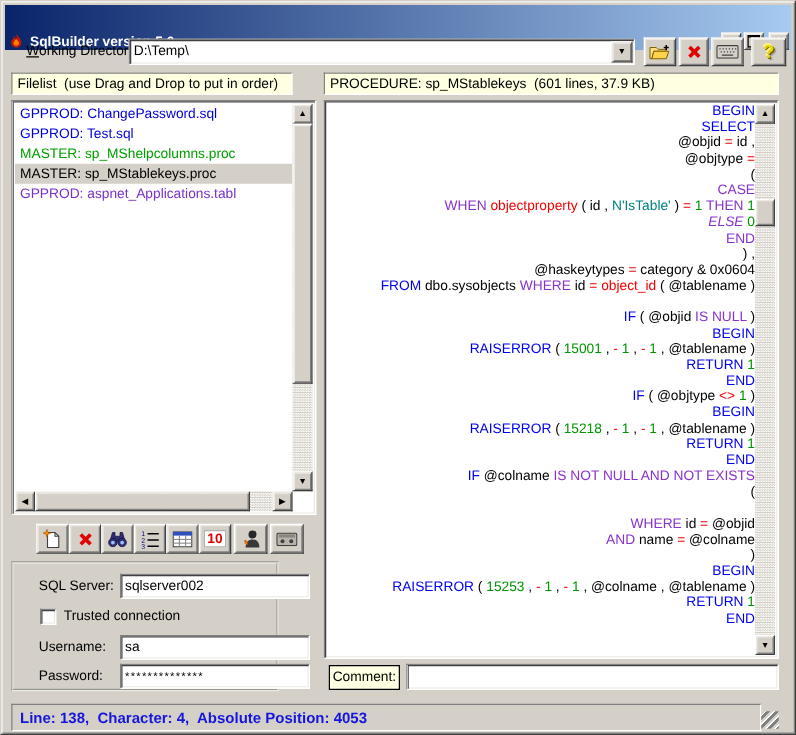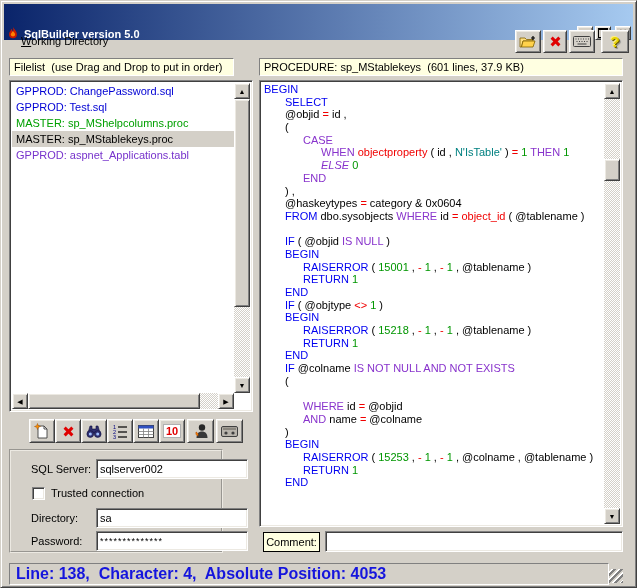--- a/index.html
+++ b/index.html
@@ -48,36 +48,36 @@
   .file-item{height:16px;line-height:16px;padding-left:4px;white-space:pre;overflow:hidden;}
   .file-item.selected{background:#D4D0C8;color:#000;}
   
   .sb-track{background:conic-gradient(#FFFFFF 25%,#D4D0C8 0 50%,#FFFFFF 0 75%,#D4D0C8 0) 0 0/2px 2px;}
   .sb-btn{position:absolute;width:16px;height:16px;display:flex;align-items:center;justify-content:center;
        font-size:7px;color:#000;line-height:1;}
   .sb-thumb{position:absolute;}
   
   .editor-box{position:absolute;left:258px;top:79px;width:364px;height:447px;}
   .code-lines{position:absolute;left:2px;top:2px;right:18px;bottom:2px;overflow:hidden;background:#FFF;}
-  .code-line{height:12.7px;line-height:12.7px;white-space:pre;overflow:hidden;}
+  .code-line{height:12.7px;line-height:12.7px;white-space:pre;overflow:hidden;text-align:right;}
   
   .tool-bot{position:absolute;top:418px;width:26px;height:24px;display:flex;align-items:center;justify-content:center;}
   
   .groupbox{position:absolute;left:8px;top:448px;width:214px;height:104px;border:2px groove #ECE9E2;box-sizing:border-box;}
   .fld-label{position:absolute;color:#000;}
   .fld-input{position:absolute;height:20px;font-family:"Liberation Sans","DejaVu Sans",sans-serif;
        font-size:11px;padding:2px 3px;outline:none;}
   .checkbox{position:absolute;width:13px;height:13px;background:#FFF;}
   
   .comment-label{position:absolute;left:262px;top:531px;width:57px;height:20px;background:#FFFFE1;
        border:1px solid #000;box-sizing:border-box;display:flex;align-items:center;justify-content:center;}
   
   .statusbar{position:absolute;left:8px;top:562px;width:600px;height:22px;background:#D4D0C8;
        display:flex;align-items:center;padding-left:6px;box-sizing:border-box;}
-  .status-text{color:#1515DD;font-weight:bold;font-size:16px;white-space:pre;}
+  .status-text{color:#1515DD;font-weight:bold;font-size:12px;white-space:pre;}
   .grip{position:absolute;right:13px;top:568px;width:14px;height:14px;
        background:repeating-linear-gradient(135deg,transparent 0 2px,#FFFFFF 2px 3px,#808080 3px 5px);}
   svg{display:block;}
   input{box-sizing:border-box;}
   .pwd{font-size:9px;letter-spacing:1px;padding-top:1px;}
 </style>
 </head>
 <body>
 
 <div class="window">
@@ -97,20 +97,24 @@
       <span class="tb-btn btn3d">
           <span class="glyph-max"></span>
         </span>
       <span class="tb-btn btn3d" style="margin-left:4px;">
           <span class="glyph-close">×</span>
         </span>
     </span>
   </div>
 
   <span class="wd-label">Working Directory</span>
+  <div class="combo sunk">
+    <span class="val">D:\Temp\</span>
+    <span class="drop btn3d">▼</span>
+  </div>
 
   <div class="tool-top btn3d" style="left:514px;width:26px;">
     <span>
       <svg width="18" height="14" viewBox="0 0 18 14">
         <path d="M1 3 L6 3 L7.5 4.5 L14 4.5 L14 6 L4 6 L2.5 12 L1 12 Z" fill="#FFE080" stroke="#806000" stroke-width="0.8"></path>
         <path d="M4 6 L16 6 L14 12 L2.5 12 Z" fill="#FFD24C" stroke="#806000" stroke-width="0.8"></path>
         <path d="M14 1 L14 5 M12 3 L16 3" stroke="#000" stroke-width="1.2"></path>
       </svg>
     </span>
   </div>
@@ -165,20 +169,21 @@
       <span class="sb-thumb btn3d" style="top:0;left:16px;height:16px;width:172px;"></span>
       <span class="sb-btn btn3d" style="right:0;">▶</span>
     </div>
   </div>
 
   <div class="editor-box sunk">
     <div class="code-lines">
         <div class="code-line" style="padding-left: 2px;"><span style="color: rgb(0, 0, 240);">BEGIN</span></div>
         <div class="code-line" style="padding-left: 23px;"><span style="color: rgb(0, 0, 240);">SELECT</span></div>
         <div class="code-line" style="padding-left: 23px;"><span style="color: rgb(0, 0, 0);">@objid </span><span style="color: rgb(240, 0, 0);">=</span><span style="color: rgb(0, 0, 0);"> id ,</span></div>
+        <div class="code-line" style="padding-left: 23px;"><span style="color: rgb(0, 0, 0);">@objtype </span><span style="color: rgb(240, 0, 0);">=</span></div>
         <div class="code-line" style="padding-left: 23px;"><span style="color: rgb(0, 0, 0);">(</span></div>
         <div class="code-line" style="padding-left: 41px;"><span style="color: rgb(136, 51, 204);">CASE</span></div>
         <div class="code-line" style="padding-left: 59px;"><span style="color: rgb(136, 51, 204);">WHEN</span><span style="color: rgb(0, 0, 0);"> </span><span style="color: rgb(240, 0, 0);">objectproperty</span><span style="color: rgb(0, 0, 0);"> ( id , </span><span style="color: rgb(0, 128, 128);">N'IsTable'</span><span style="color: rgb(0, 0, 0);"> ) </span><span style="color: rgb(240, 0, 0);">=</span><span style="color: rgb(0, 0, 0);"> </span><span style="color: rgb(0, 150, 0);">1</span><span style="color: rgb(0, 0, 0);"> </span><span style="color: rgb(136, 51, 204);">THEN</span><span style="color: rgb(0, 0, 0);"> </span><span style="color: rgb(0, 150, 0);">1</span></div>
         <div class="code-line" style="padding-left: 59px;"><span style="color: rgb(136, 51, 204); font-style: italic;">ELSE</span><span style="color: rgb(0, 0, 0);"> </span><span style="color: rgb(0, 150, 0);">0</span></div>
         <div class="code-line" style="padding-left: 41px;"><span style="color: rgb(136, 51, 204);">END</span></div>
         <div class="code-line" style="padding-left: 23px;"><span style="color: rgb(0, 0, 0);">) ,</span></div>
         <div class="code-line" style="padding-left: 23px;"><span style="color: rgb(0, 0, 0);">@haskeytypes </span><span style="color: rgb(240, 0, 0);">=</span><span style="color: rgb(0, 0, 0);"> category &amp; 0x0604</span></div>
         <div class="code-line" style="padding-left: 23px;"><span style="color: rgb(0, 0, 240);">FROM</span><span style="color: rgb(0, 0, 0);"> dbo.sysobjects </span><span style="color: rgb(136, 51, 204);">WHERE</span><span style="color: rgb(0, 0, 0);"> id </span><span style="color: rgb(240, 0, 0);">=</span><span style="color: rgb(0, 0, 0);"> </span><span style="color: rgb(240, 0, 0);">object_id</span><span style="color: rgb(0, 0, 0);"> ( @tablename )</span></div>
         <div class="code-line" style="padding-left: 2px;">&nbsp;</div>
         <div class="code-line" style="padding-left: 23px;"><span style="color: rgb(0, 0, 240);">IF</span><span style="color: rgb(0, 0, 0);"> ( @objid </span><span style="color: rgb(136, 51, 204);">IS NULL</span><span style="color: rgb(0, 0, 0);"> )</span></div>
@@ -281,21 +286,21 @@
         <circle cx="12" cy="7" r="1.6" fill="#404040"></circle>
       </svg>
     </span>
   </div>
 
   <div class="groupbox">
     <span class="fld-label" style="left:20px;top:12px;">SQL Server:</span>
     <input class="fld-input sunk" style="left: 85px; top: 8px; width: 152px;" type="text" value="sqlserver002">
     <span class="checkbox sunk" style="left:21px;top:36px;"></span>
     <span class="fld-label" style="left:40px;top:36px;">Trusted connection</span>
-    <span class="fld-label" style="left:20px;top:61px;">Directory:</span>
+    <span class="fld-label" style="left:20px;top:61px;">Username:</span>
     <input class="fld-input sunk" style="left: 85px; top: 57px; width: 152px;" type="text" value="sa">
     <span class="fld-label" style="left:20px;top:84px;">Password:</span>
     <input class="fld-input sunk pwd" style="left: 85px; top: 80px; width: 152px;" type="text" value="**************">
   </div>
 
   <div class="comment-label">
     <span>Comment:</span>
   </div>
   <input class="fld-input sunk" style="left: 324px; top: 530px; width: 298px; height: 21px; position: absolute;" type="text" value="">
 

